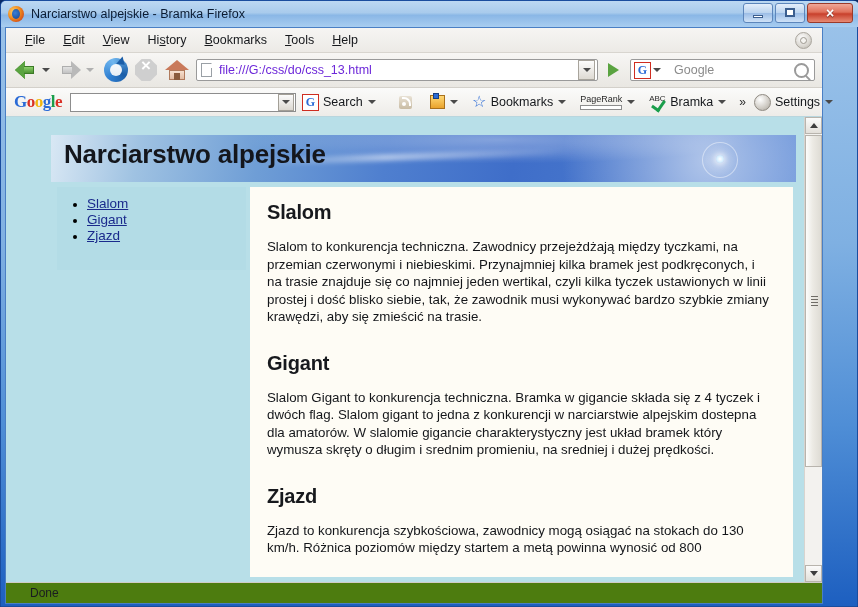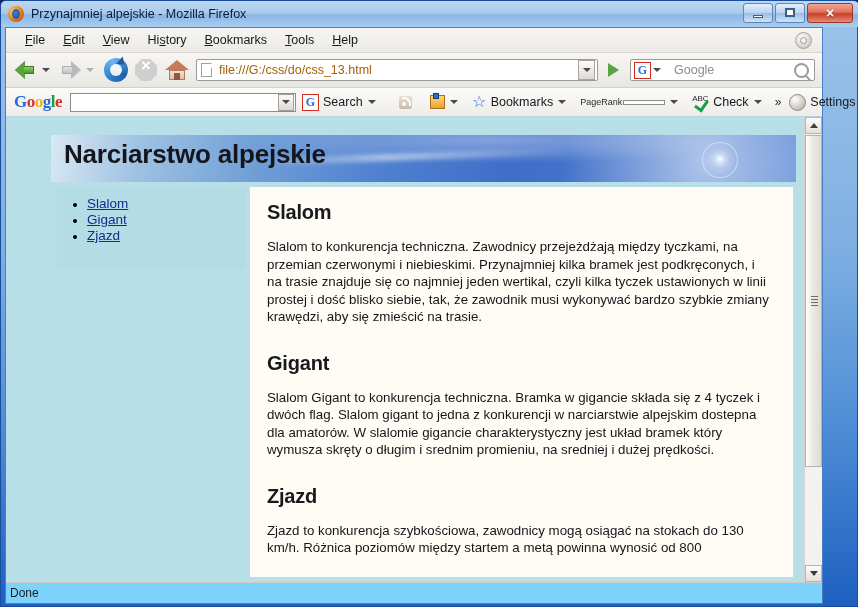--- a/index.html
+++ b/index.html
@@ -242,21 +242,21 @@
     box-sizing: border-box;
   }
   .page-icon::after{
     content:""; position:absolute; right:-1px; top:-1px;
     border-left:5px solid transparent; border-bottom:5px solid #fff;
     border-top:0; width:0; height:0;
   }
   .url-text {
     margin-left: 7px;
     font-size: 12.5px;
-    color: #a16207;
+    color: #6d28d9;
     flex: 1 1 auto;
     white-space: nowrap;
     overflow: hidden;
   }
   .url-drop {
     width: 17px; height: 20px;
     background: linear-gradient(180deg,#fcfcfc,#dedad3);
     border: 1px solid #a8a49c;
     box-sizing: border-box;
     display: flex; align-items: center; justify-content: center;
@@ -407,21 +407,21 @@
     background: linear-gradient(180deg,#ffd875,#e9a32c);
     border: 1px solid #a9711c;
     box-sizing: border-box;
     position: relative;
   }
   .ico-bookmarkbox::after{
     content:""; position:absolute; left:2px; top:-3px; width:6px;height:6px;
     background:#2b6bd6; border:1px solid #173f85; box-sizing:border-box;
   }
   .pagerank {
-    display:flex; flex-direction:row; align-items:center; gap:1px;
+    display:flex; flex-direction:column; align-items:center; gap:1px;
   }
   .pagerank-lbl { font-size: 9px; color:#2a2a2a; line-height:9px; }
   .pagerank-bar {
     width: 42px; height: 5px;
     background: #fff;
     border: 1px solid #8d8d8d;
     box-sizing: border-box;
   }
   .ico-check {
     position: relative;
@@ -577,42 +577,42 @@
     width:7px; height:10px;
     background: repeating-linear-gradient(180deg,#6f6c66 0 1px, transparent 1px 3px);
   }
   .vs-track { position:absolute; left:0; top:17px; bottom:17px; width:17px; background:#f3f2ef; }
 
   
   .statusbar {
     height: 20px;
     display: flex;
     align-items: center;
-    background: #7dd3fc;
+    background: #4d7c0f;
     border-top: 1px solid #cfccc6;
-    padding-left: 4px;
+    padding-left: 24px;
     flex: 0 0 auto;
   }
   .status-text { font-size: 12px; color: #1a1c20; }
 
   .browser-body {
     position: absolute;
     left: 0; top: 0; right: 0; bottom: 0;
     display: flex;
     flex-direction: column;
   }
 </style>
 </head>
 <body>
 
 <div class="window">
 
   <div class="titlebar">
     <span class="ff-icon"></span>
-    <span class="title-text">Przynajmniej alpejskie - Mozilla Firefox</span>
+    <span class="title-text">Narciarstwo alpejskie - Bramka Firefox</span>
     <div class="win-buttons">
       <div class="win-btn wb-min"></div>
       <div class="win-btn wb-max"></div>
       <div class="win-btn close">
         <span class="wb-close-x">×</span>
       </div>
     </div>
   </div>
 
   <div class="win-inner">
@@ -704,21 +704,21 @@
             <span class="pagerank-lbl">PageRank</span>
             <span class="pagerank-bar"></span>
           </span>
           <span class="dropcaret"></span>
         </div>
         <div class="gt-btn">
           <span class="ico-check">
             <span class="abc">ABC</span>
             <span class="tick"></span>
           </span>
-          <span class="gt-label">Check</span>
+          <span class="gt-label">Bramka</span>
           <span class="dropcaret"></span>
         </div>
         <span class="chevrons">»</span>
         <div class="gt-right">
           <div class="gt-btn">
             <span class="ico-settings-circle"></span>
             <span class="gt-label">Settings</span>
             <span class="dropcaret"></span>
           </div>
         </div>

